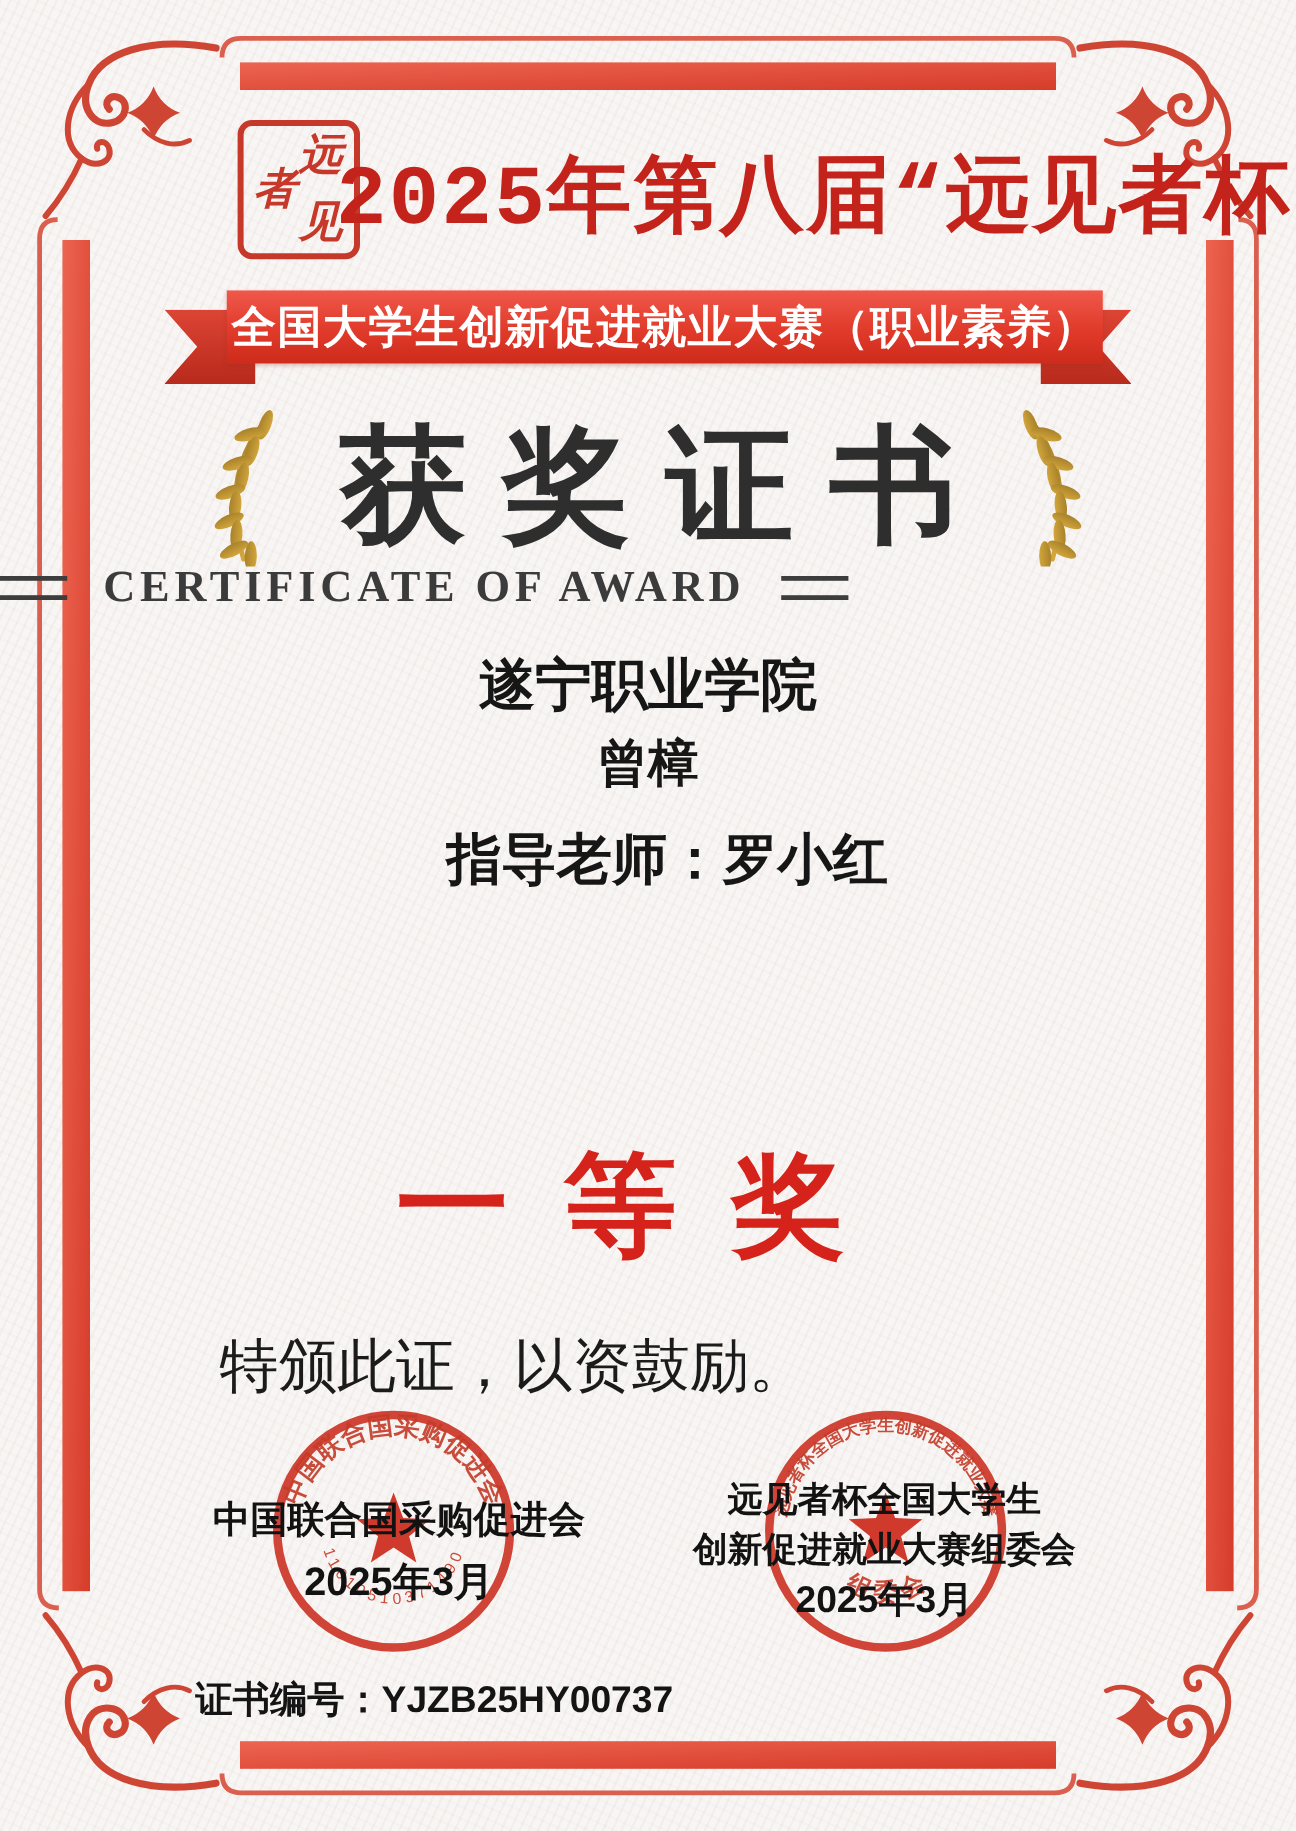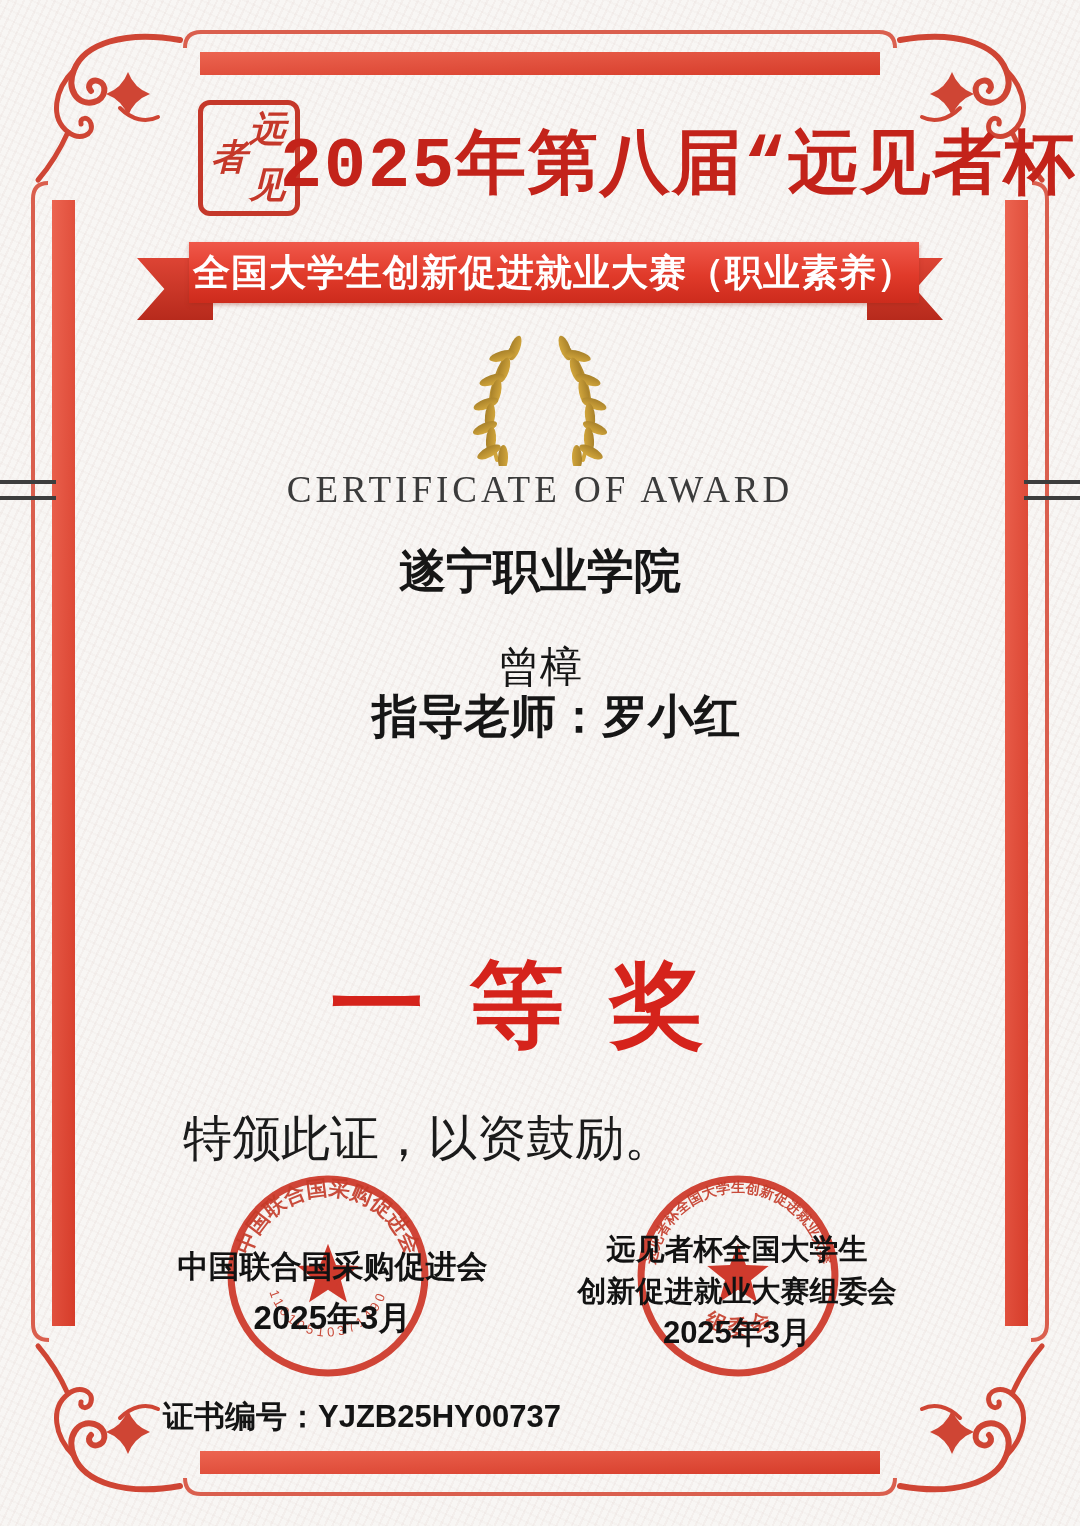--- a/index.html
+++ b/index.html
@@ -42,27 +42,27 @@
     display:flex;align-items:center;justify-content:center;
     color:#fff;font-size:37px;font-weight:bold;letter-spacing:1px;white-space:nowrap;
     box-shadow:0 2px 4px rgba(150,40,25,.35);margin-left:14px;}
   
   .award-header{left:0;top:334px;width:1080px;display:flex;align-items:center;justify-content:center;gap:14px;}
   .award-title{
     font-family:"Liberation Serif","DejaVu Serif",serif;
     font-size:106px;font-weight:bold;color:#2e2e2e;letter-spacing:30px;padding-left:30px;white-space:nowrap;
   }
   .laurel.right{transform:scaleX(-1);}
-  .subtitle{left:0;top:468px;width:1080px;display:flex;align-items:center;justify-content:space-between;gap:16px;}
+  .subtitle{left:0;top:468px;width:1080px;display:flex;align-items:center;justify-content:flex-start;gap:30px;font-weight:bold;}
   .dbl-line{width:56px;height:12px;border-top:4px solid #3d3d3d;border-bottom:4px solid #3d3d3d;}
   .subtitle-text{font-family:"Liberation Serif","DejaVu Serif",serif;
     font-size:37px;color:#3b3b3b;letter-spacing:4px;white-space:nowrap;}
   
   .school{left:0;top:540px;width:1080px;text-align:center;font-size:47px;font-weight:bold;color:#161616;}
-  .student{left:0;top:639px;width:1080px;text-align:center;font-size:42px;font-weight:normal;color:#161616;}
+  .student{left:0;top:608px;width:1080px;text-align:center;font-size:42px;font-weight:bold;color:#161616;}
   .teacher{left:16px;top:686px;width:1080px;text-align:center;font-size:46px;font-weight:bold;color:#161616;}
   
   .paragraph{left:92px;top:746px;width:898px;font-size:38px;font-weight:bold;color:#1b1b1b;
     line-height:54px;text-indent:1.85em;text-align:justify;}
   .award-name{left:0;top:942px;width:1080px;text-align:center;
     font-family:"Liberation Serif","DejaVu Serif",serif;
     font-size:94px;font-weight:bold;color:#d5231b;letter-spacing:46px;box-sizing:border-box;}
   .closing{left:183px;top:1106px;font-size:49px;font-weight:normal;color:#1b1b1b;}
   
   .stamp{width:212px;height:212px;}
@@ -147,20 +147,21 @@
         <ellipse rx="13" ry="5" transform="translate(33,46) rotate(-18)"></ellipse>
         <ellipse rx="13" ry="5" transform="translate(37,58) rotate(-78)"></ellipse>
         <ellipse rx="13" ry="5" transform="translate(27,70) rotate(-20)"></ellipse>
         <ellipse rx="13" ry="5" transform="translate(31,82) rotate(-84)"></ellipse>
         <ellipse rx="13" ry="5" transform="translate(26,94) rotate(-24)"></ellipse>
         <ellipse rx="13" ry="5" transform="translate(32,106) rotate(-86)"></ellipse>
         <ellipse rx="13" ry="5" transform="translate(30,118) rotate(-28)"></ellipse>
         <ellipse rx="13" ry="5" transform="translate(44,124) rotate(-88)"></ellipse>
       </g>
     </svg>
+    <div class="award-title">获奖证书</div>
     <svg class="laurel right" width="74" height="132" viewBox="0 0 74 132">
       <path d="M 60,6 C 34,34 22,74 38,126" fill="none" stroke="url(#goldGrad)" stroke-width="4" stroke-linecap="round"></path>
       <g fill="url(#goldGrad)">
         <ellipse rx="13" ry="5" transform="translate(56,14) rotate(-70)"></ellipse>
         <ellipse rx="13" ry="5" transform="translate(43,22) rotate(-15)"></ellipse>
         <ellipse rx="13" ry="5" transform="translate(45,36) rotate(-72)"></ellipse>
         <ellipse rx="13" ry="5" transform="translate(33,46) rotate(-18)"></ellipse>
         <ellipse rx="13" ry="5" transform="translate(37,58) rotate(-78)"></ellipse>
         <ellipse rx="13" ry="5" transform="translate(27,70) rotate(-20)"></ellipse>
         <ellipse rx="13" ry="5" transform="translate(31,82) rotate(-84)"></ellipse>

